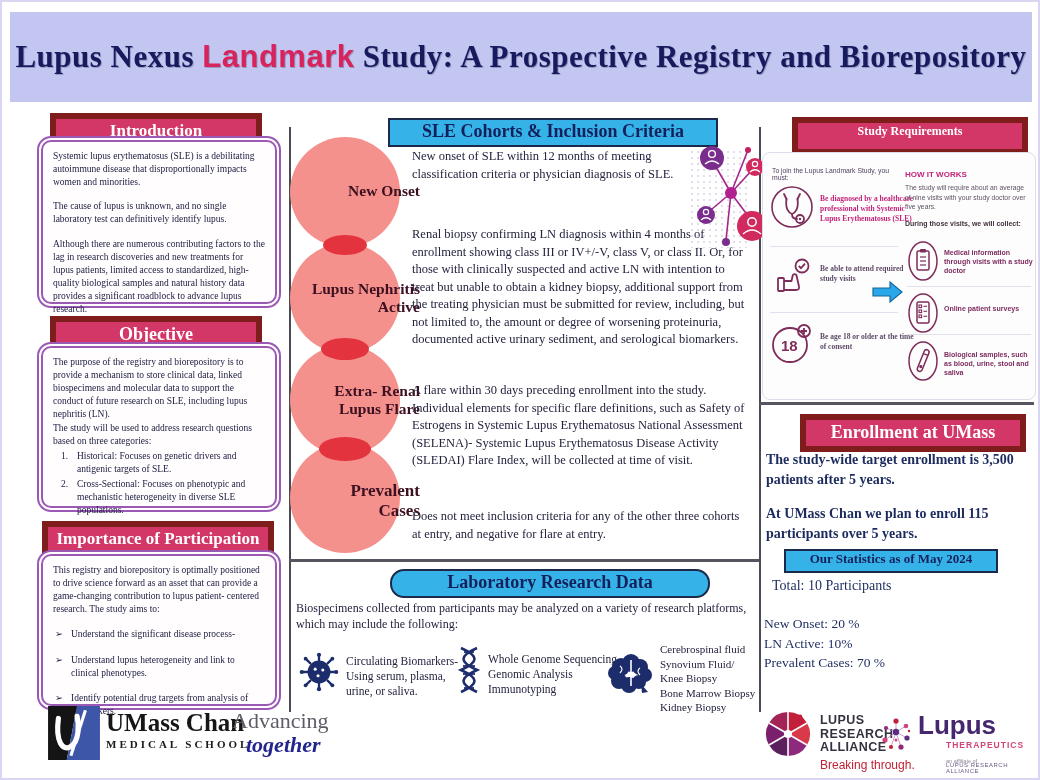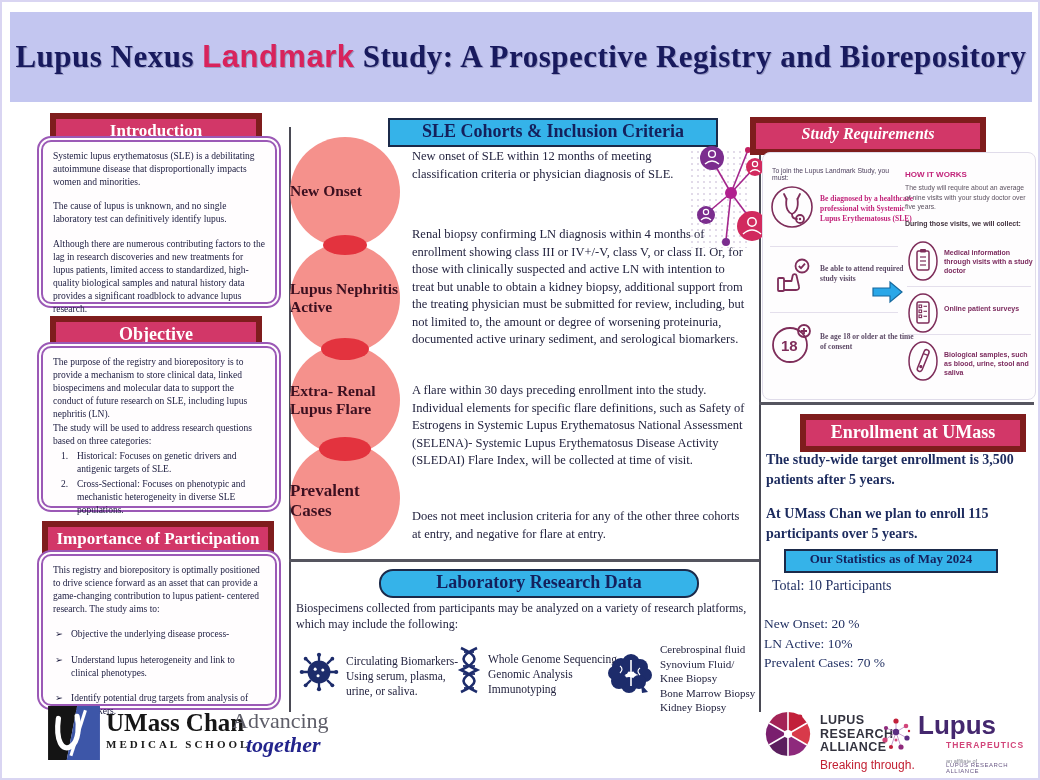--- a/index.html
+++ b/index.html
@@ -29,21 +29,21 @@
   .num-row .num{width:16px;flex:none;}
   .bullet-row{display:flex;margin:12px 0 0 2px;}
   .bullet-row .marker{width:16px;flex:none;}
 
   .pre{white-space:pre-line;}
 
   .vline{width:2px;background:#4a4a55;}
   .hline{height:3px;background:#55555f;}
 
   
-  .cohort-label{position:absolute;width:130px;text-align:left;font-weight:bold;
+  .cohort-label{position:absolute;width:130px;text-align:right;font-weight:bold;
     color:#3c1020;font-size:15.5px;line-height:1.15;}
   .crit{position:absolute;color:#23233f;font-size:12.5px;line-height:1.4;}
   .lab-text{color:#23233f;font-size:11.5px;line-height:1.32;}
 
   
   .sans{font-family:"Liberation Sans","DejaVu Sans",sans-serif;}
   .req-panel{border:1px solid #e0dcea;border-radius:8px;background:#fefdfe;}
   .req-item-text{font-size:7.5px;line-height:1.35;font-weight:bold;color:#5d4a66;}
   .req-item-text.mag{color:#c2247a;}
   .tiny-div{height:1px;background:#e4dfec;}
@@ -96,21 +96,21 @@
       <span class="num">3.</span>
       <span>Longitudinal: Focuses on the mechanistic correlates for severity and outcome, including therapeutic responses.</span>
     </div>
   </div>
 
   <div class="abs banner-red" style="left:40px;top:519px;width:220px;height:26px;">Importance of Participation</div>
   <div class="abs lbox" style="left:35px;top:548px;width:244px;height:160px;">
     <p style="margin-bottom:4px;">This registry and biorepository is optimally positioned to drive science forward as an asset that can provide a game-changing contribution to lupus patient- centered research. The study aims to:</p>
     <div class="bullet-row">
       <span class="marker">➢</span>
-      <span>Objective the underlying disease process-</span>
+      <span>Understand the significant disease process-</span>
     </div>
     <div class="bullet-row">
       <span class="marker">➢</span>
       <span>Understand lupus heterogeneity and link to clinical phenotypes.</span>
     </div>
     <div class="bullet-row">
       <span class="marker">➢</span>
       <span>Identify potential drug targets from analysis of biomarkers.</span>
     </div>
   </div>
@@ -180,21 +180,21 @@
       </g>
       <g>
         <circle cx="62" cy="88" r="15" fill="#d12a5e"></circle>
         <circle cx="62" cy="84" r="4.2" fill="none" stroke="#fff" stroke-width="1.5"></circle>
         <path d="M53,96 q9,-8 18,0" fill="none" stroke="#fff" stroke-width="1.5"></path>
       </g>
     </svg>
   </div>
 
   <div class="abs hline" style="left:287px;top:557px;width:470px;"></div>
-  <div class="abs banner-cyan" style="left:377px;top:567px;width:316px;height:25px;border-radius:14px;">Laboratory Research Data</div>
+  <div class="abs banner-cyan" style="left:388px;top:567px;width:316px;height:25px;border-radius:14px;">Laboratory Research Data</div>
   <div class="abs lab-text" style="left:294px;top:599px;width:452px;font-size:12px;">Biospecimens collected from participants may be analyzed on a variety of research platforms, which may include the following:</div>
 
   <div class="abs" style="left:296px;top:648px;width:42px;height:44px;">
     <svg width="42" height="44" viewBox="0 0 44 44">
       <g stroke="#1d2c6b" stroke-width="2.4" stroke-linecap="round">
         <line x1="22" y1="4" x2="22" y2="10"></line>
           <line x1="22" y1="34" x2="22" y2="40"></line>
         <line x1="4" y1="22" x2="10" y2="22"></line>
           <line x1="34" y1="22" x2="40" y2="22"></line>
         <line x1="9" y1="9" x2="13" y2="13"></line>
@@ -254,21 +254,21 @@
       <path d="M23,6 v26" stroke="#fff" stroke-width="1.6" fill="none"></path>
       <path d="M12,12 q4,3 0,7 M32,14 q-4,3 0,7" stroke="#fff" stroke-width="1.2" fill="none"></path>
     </svg>
   </div>
   <div class="abs lab-text pre" style="left:658px;top:640px;width:100px;font-size:11px;">Cerebrospinal fluid
 Synovium Fluid/
 Knee Biopsy
 Bone Marrow Biopsy
 Kidney Biopsy</div>
 
-  <div class="abs banner-red" style="left:748px;top:115px;width:224px;height:26px;font-size:16px;font-style:italic;">Study Requirements</div>
+  <div class="abs banner-red" style="left:790px;top:115px;width:224px;height:26px;font-size:12px;">Study Requirements</div>
 
   <div class="abs req-panel sans" style="left:760px;top:150px;width:272px;height:246px;"></div>
 
   <div class="abs sans" style="left:770px;top:165px;width:128px;font-size:6.8px;color:#4c3f5c;">To join the Lupus Landmark Study, you must:</div>
 
   <div class="abs" style="left:768px;top:182px;width:44px;height:46px;">
     <svg width="44" height="46" viewBox="0 0 44 46">
       <circle cx="22" cy="23" r="20" fill="none" stroke="#7e2d5a" stroke-width="1.6"></circle>
       <g fill="none" stroke="#7e2d5a" stroke-width="1.8" stroke-linecap="round">
         <path d="M14,10 l2.5,5 M30,10 l-2.5,5"></path>

